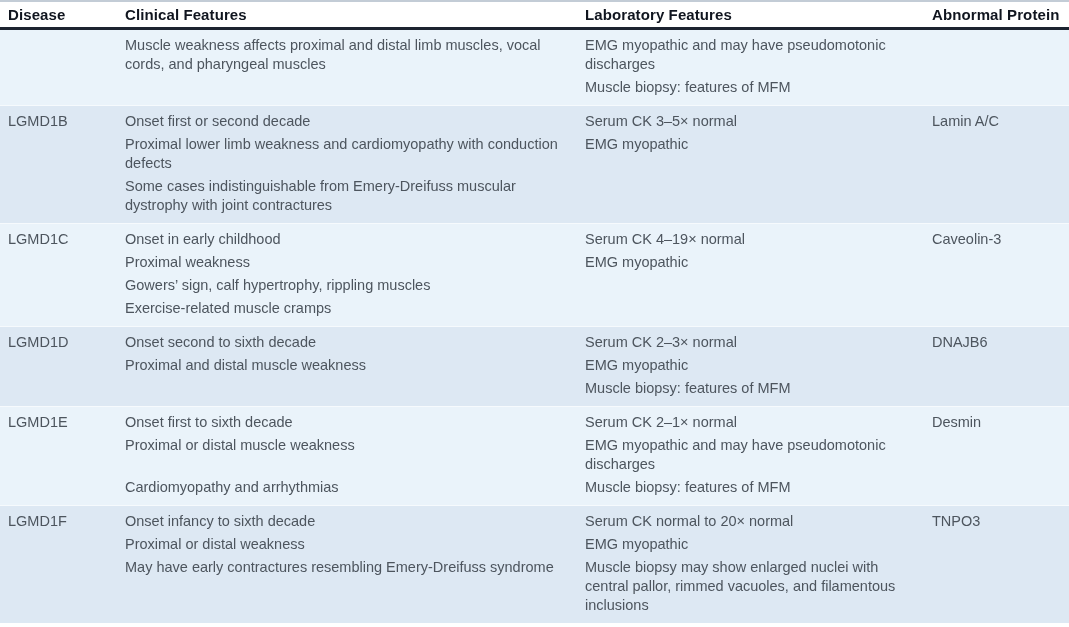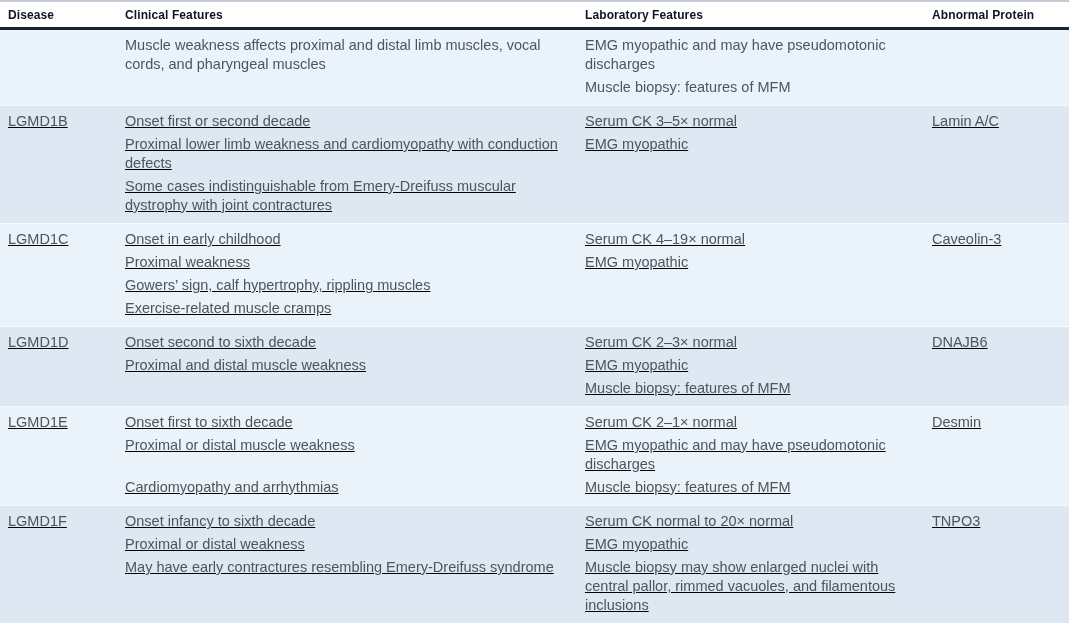--- a/index.html
+++ b/index.html
@@ -22,34 +22,34 @@
   
   .header-row {
     display: grid;
     grid-template-columns: 117px 460px 347px 1fr;
     background: #ffffff;
     border-bottom: 3px solid #1c2330;
     align-items: center;
     height: 25px;
   }
   .header-cell {
-    font-size: 12px;
+    font-size: 15px;
     font-weight: bold;
     color: #10151f;
     padding: 0 8px;
     white-space: nowrap;
     letter-spacing: 0.1px;
   }
   
   .disease-row {
     padding: 4px 0 6px 0;
   }
   .disease-row.odd  { background: #eaf3fa; }
   .disease-row.even { background: #dde8f3; }
-  .disease-row + .disease-row { border-top: 1px solid #f6fafd; text-decoration: underline; }
+  .disease-row + .disease-row { border-top: 1px solid #f6fafd; }
   .sub-row {
     display: grid;
     grid-template-columns: 117px 460px 347px 1fr;
   }
   .cell {
     font-size: 14.5px;
     line-height: 19px;
     color: #4d555e;
     padding: 2px 8px;
   }

